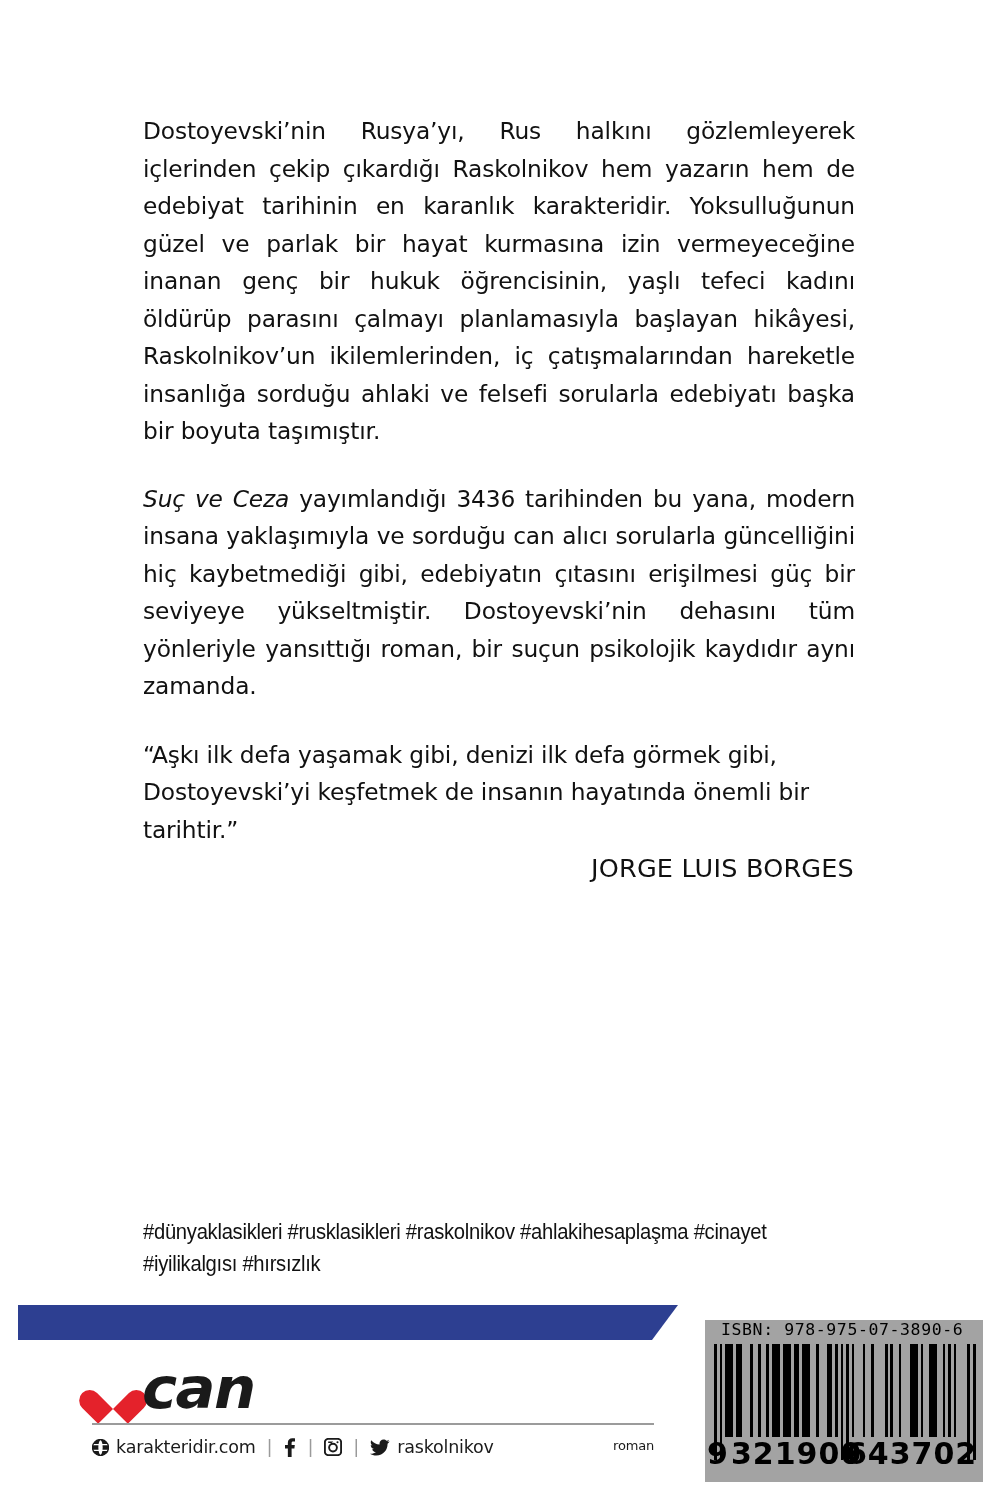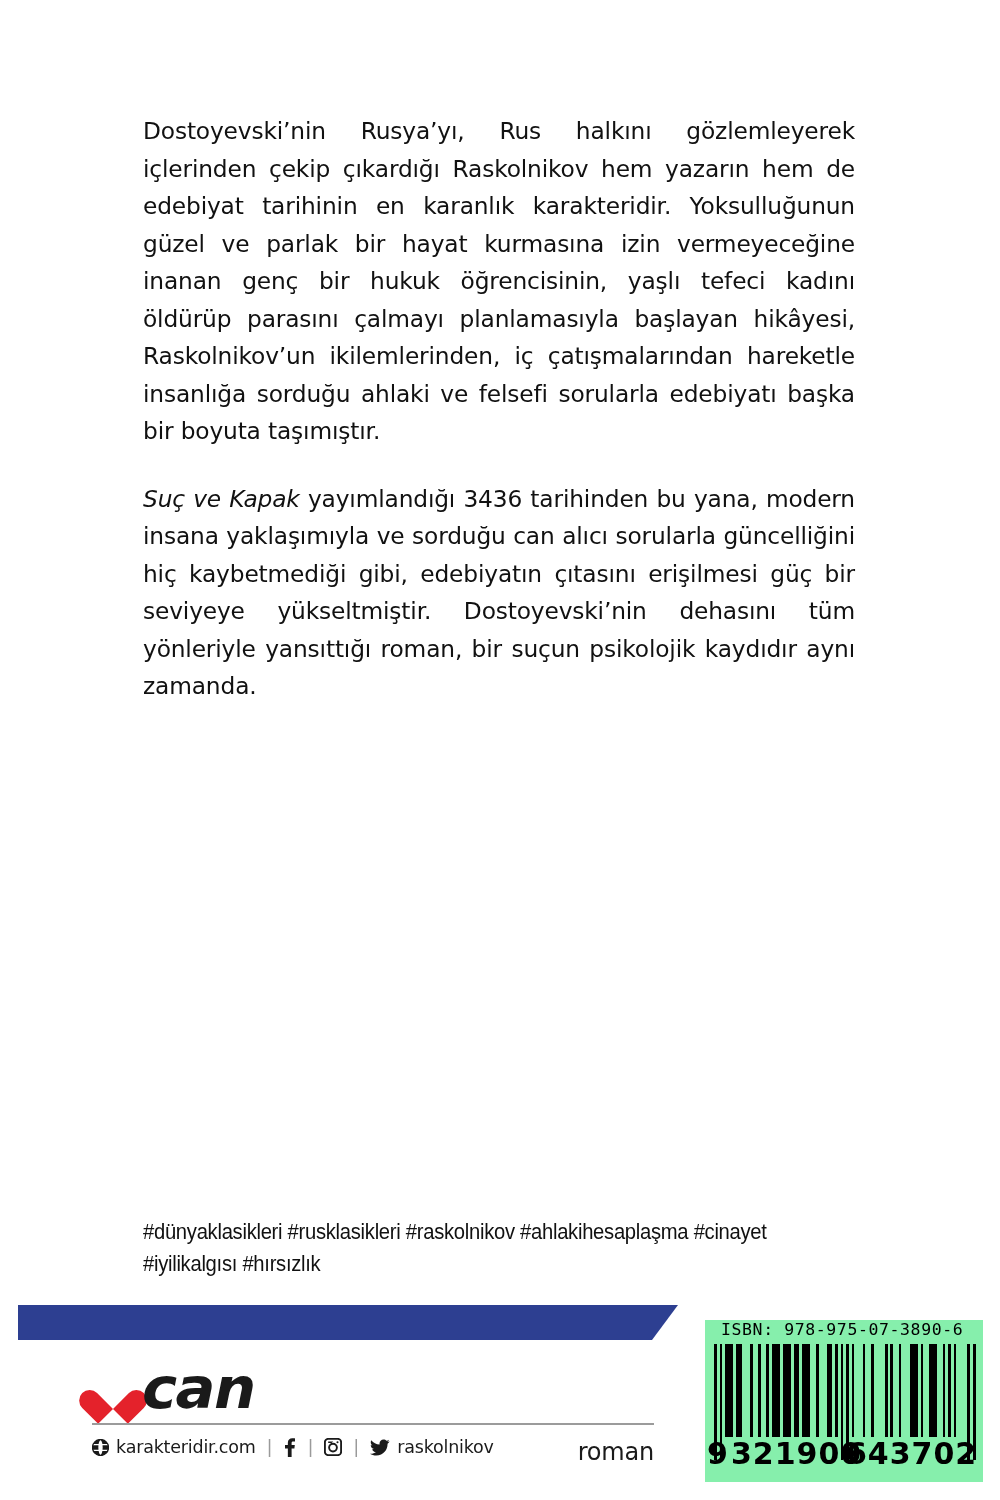--- a/index.html
+++ b/index.html
@@ -184,33 +184,33 @@
     align-items: center;
     justify-content: center;
     flex: none;
   }
   .ic svg { display: block; }
   #genre {
     position: absolute;
     right: 0;
     top: 1px;
     font-family: "DejaVu Sans", sans-serif;
-    font-size: 24px;
+    font-size: 13px;
     color: #1A1A1A;
     letter-spacing: -0.2px;
   }
 
   
   #barcode-box {
     position: absolute;
     left: 705px;
     top: 1320px;
     width: 278px;
     height: 162px;
-    background: #86efac;
+    background: #a3a3a3;
   }
   #isbn-text {
     position: absolute;
     left: 16px;
     top: 0px;
     font-family: "DejaVu Sans Mono", monospace;
     font-size: 16.5px;
     letter-spacing: 0.6px;
     color: #000000;
     white-space: nowrap;
@@ -242,22 +242,26 @@
   #ean-digits .dL { position: absolute; left: 26px; top: 0; }
   #ean-digits .dR { position: absolute; left: 141px; top: 0; }
 </style>
 </head>
 <body>
 
 <div id="content">
 
   <p class="para">Dostoyevski’nin Rusya’yı, Rus halkını gözlemleyerek içlerinden çekip çıkardığı Raskolnikov hem yazarın hem de edebiyat tarihinin en karanlık karakteridir. Yoksulluğunun güzel ve parlak bir hayat kurmasına izin vermeyeceğine inanan genç bir hukuk öğrencisinin, yaşlı tefeci kadını öldürüp parasını çalmayı planlamasıyla başlayan hikâyesi, Raskolnikov’un ikilemlerinden, iç çatışmalarından hareketle insanlığa sorduğu ahlaki ve felsefi sorularla edebiyatı başka bir boyuta taşımıştır.</p>
 
-  <p class="para"><span class="ital">Suç ve Kapak</span><span> yayımlandığı 3436 tarihinden bu yana, modern insana yaklaşımıyla ve sorduğu can alıcı sorularla güncelliğini hiç kaybetmediği gibi, edebiyatın çıtasını erişilmesi güç bir seviyeye yükseltmiştir. Dostoyevski’nin dehasını tüm yönleriyle yansıttığı roman, bir suçun psikolojik kaydıdır aynı zamanda.</span></p>
-
+  <p class="para"><span class="ital">Suç ve Ceza</span><span> yayımlandığı 3436 tarihinden bu yana, modern insana yaklaşımıyla ve sorduğu can alıcı sorularla güncelliğini hiç kaybetmediği gibi, edebiyatın çıtasını erişilmesi güç bir seviyeye yükseltmiştir. Dostoyevski’nin dehasını tüm yönleriyle yansıttığı roman, bir suçun psikolojik kaydıdır aynı zamanda.</span></p>
+
+  <div class="quote-block">
+    <p class="quote-text">“Aşkı ilk defa yaşamak gibi, denizi ilk defa görmek gibi, Dostoyevski’yi keşfetmek de insanın hayatında önemli bir tarihtir.”</p>
+    <p class="quote-attr">JORGE LUIS BORGES</p>
+  </div>
 
 </div>
 
 <div id="hashtags">
   <div>#dünyaklasikleri #rusklasikleri #raskolnikov #ahlakihesaplaşma #cinayet</div>
   <div>#iyilikalgısı #hırsızlık</div>
 </div>
 
 <div id="credit-band"></div>
 <div id="credit-text"><span class="lbl">Kapak resmi:</span><span> Nikolay Bogdanov-Belsky</span></div>

